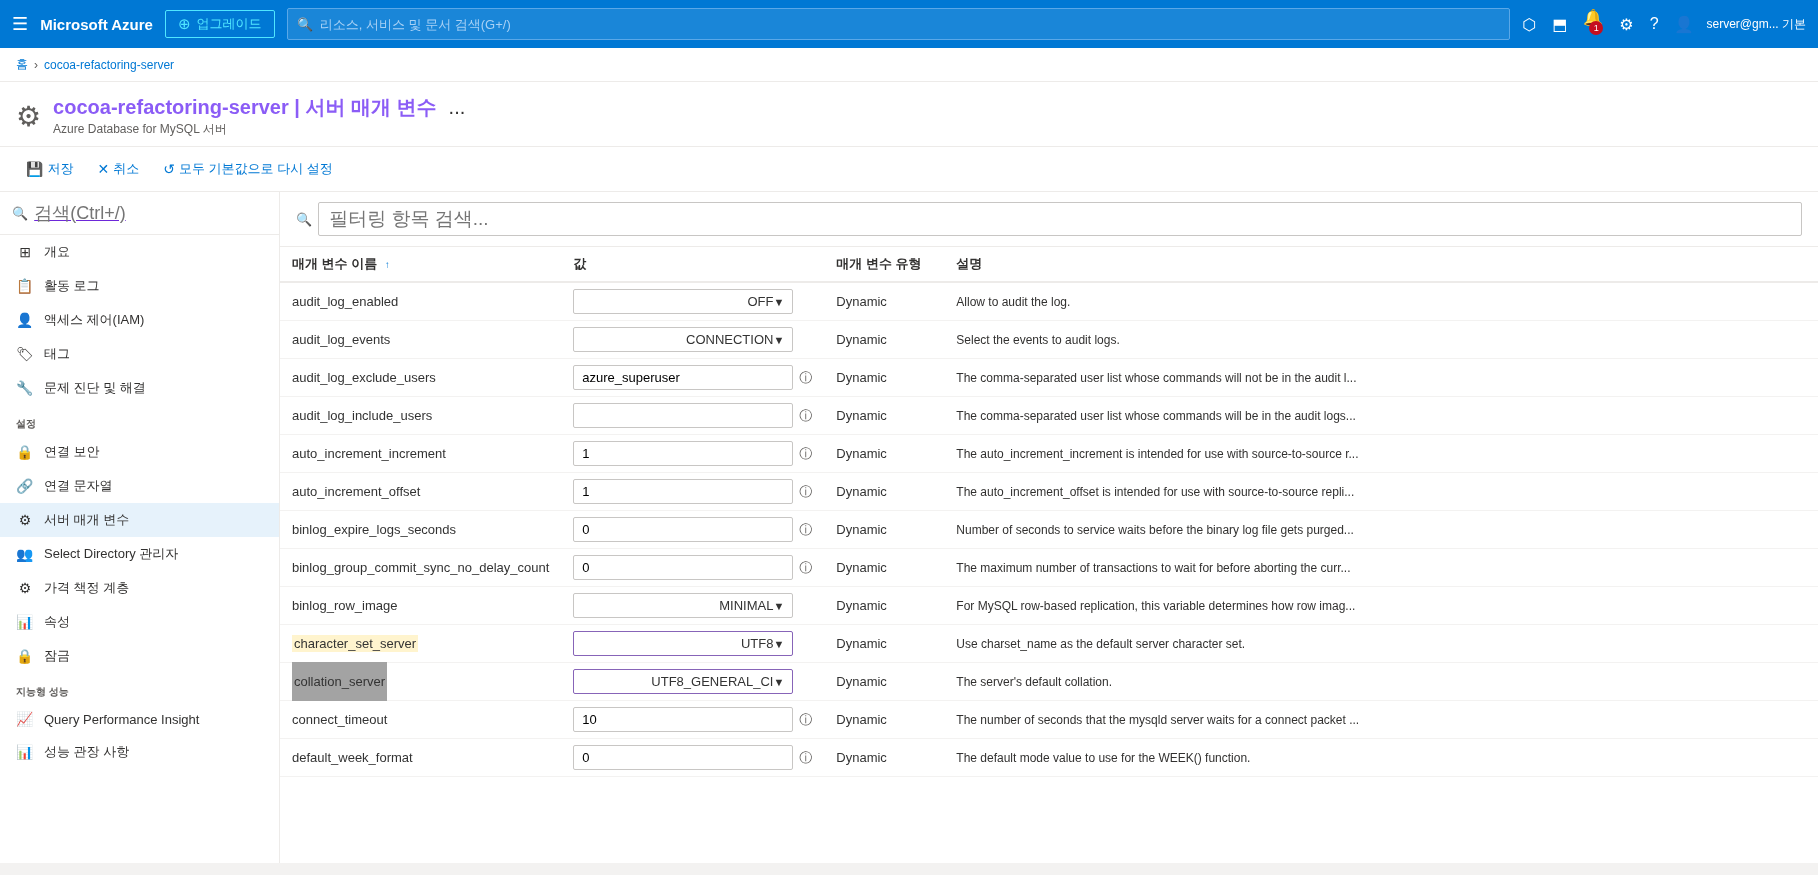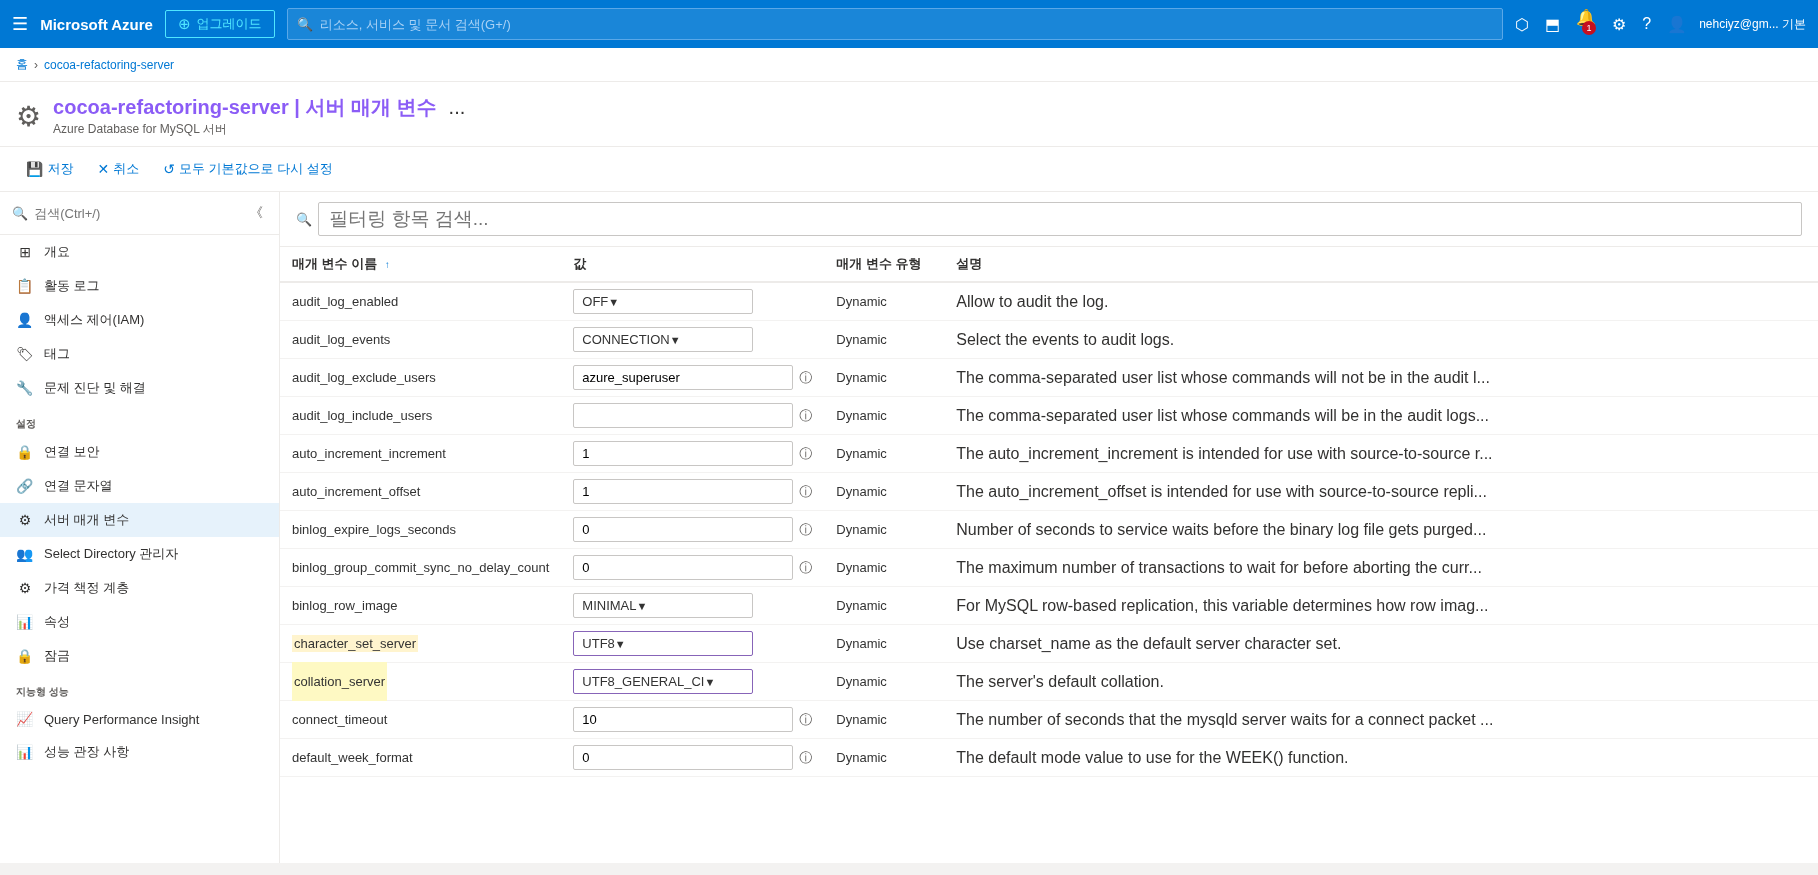--- a/index.html
+++ b/index.html
@@ -67,21 +67,21 @@
     
     .sidebar {
       width: 280px; background: white; border-right: 1px solid #edebe9;
       display: flex; flex-direction: column; overflow-y: auto; flex-shrink: 0;
     }
     .sidebar-search {
       padding: 8px 12px; display: flex; align-items: center; gap: 6px;
       border-bottom: 1px solid #edebe9;
     }
     .sidebar-search input {
-      border: none; outline: none; font-size: 13px; flex: 1; color: #15803d;
+      border: none; outline: none; font-size: 18px; flex: 1; color: #6d28d9; text-decoration: underline;
     }
     .sidebar-search .search-icon { color: #605e5c; font-size: 13px; }
     .collapse-btn { margin-left: auto; background: none; border: none; cursor: pointer; color: #605e5c; padding: 4px; }
 
     .sidebar-item {
       display: flex; align-items: center; gap: 10px; padding: 8px 16px;
       cursor: pointer; color: #323130; font-size: 13px;
     }
     .sidebar-item.active { background: #e6f2fb; }
     .sidebar-item .item-icon { font-size: 14px; width: 18px; text-align: center; flex-shrink: 0; }
@@ -117,34 +117,34 @@
     .col-name { width: 280px; }
     .col-value { width: 260px; }
     .col-type { width: 120px; }
     .col-desc { }
 
     .sort-icon { margin-left: 4px; font-size: 10px; color: #0078d4; }
 
     
     .value-select {
       display: flex; align-items: center; border: 1px solid #c8c6c4; border-radius: 2px;
-      background: white; padding: 4px 8px; font-size: 13px; width: 180px; cursor: pointer;
-      justify-content: flex-start;
+      background: white; padding: 4px 8px; font-size: 13px; width: 220px; cursor: pointer;
+      justify-content: flex-end;
     }
     .value-select.highlighted { border-color: #8764b8; }
     .value-input {
       border: 1px solid #c8c6c4; border-radius: 2px; padding: 4px 8px;
       font-size: 13px; width: 220px; outline: none;
     }
     .value-input-with-info {
       display: flex; align-items: center; gap: 6px;
     }
     .info-icon { color: #605e5c; font-size: 13px; cursor: pointer; }
 
-    .desc-text { color: #323130; font-size: 16px; }
+    .desc-text { color: #323130; font-size: 12px; }
 
     
     .sidebar::-webkit-scrollbar { width: 4px; }
     .sidebar::-webkit-scrollbar-thumb { background: #c8c6c4; border-radius: 2px; }
     .content::-webkit-scrollbar { width: 6px; }
     .content::-webkit-scrollbar-thumb { background: #c8c6c4; border-radius: 2px; }
   </style>
 </head>
 <body>
 
@@ -163,21 +163,21 @@
     <span>⬡</span>
     <span>⬒</span>
     <span style="position:relative;">
       🔔
       <span class="badge">1</span>
     </span>
     <span>⚙</span>
     <span>?</span>
     <span>👤</span>
   </div>
-  <span class="user-info">nehciyz@gm... 기본</span>
+  <span class="user-info">server@gm... 기본</span>
 </div>
 
 <div class="breadcrumb">
   <span class="crumb-link">홈</span>
   <span class="separator">›</span>
   <span class="crumb-link">cocoa-refactoring-server</span>
 </div>
 
 <div class="page-header">
   <span class="gear-icon">⚙</span>
@@ -406,21 +406,21 @@
             <td>
       <div class="value-select highlighted">
         <span>UTF8</span>
         <span style="font-size:11px;">▼</span>
       </div>
     </td>
             <td>Dynamic</td>
             <td><span class="desc-text">Use charset_name as the default server character set.</span></td>
           </tr>
           <tr>
-            <td><span style="background:#fef9c3;padding:12px 2px;">collation_server</span></td>
+            <td><span style="background:#a3a3a3;padding:12px 2px;">collation_server</span></td>
             <td>
       <div class="value-select highlighted">
         <span>UTF8_GENERAL_CI</span>
         <span style="font-size:11px;">▼</span>
       </div>
     </td>
             <td>Dynamic</td>
             <td><span class="desc-text">The server's default collation.</span></td>
           </tr>
           <tr>

